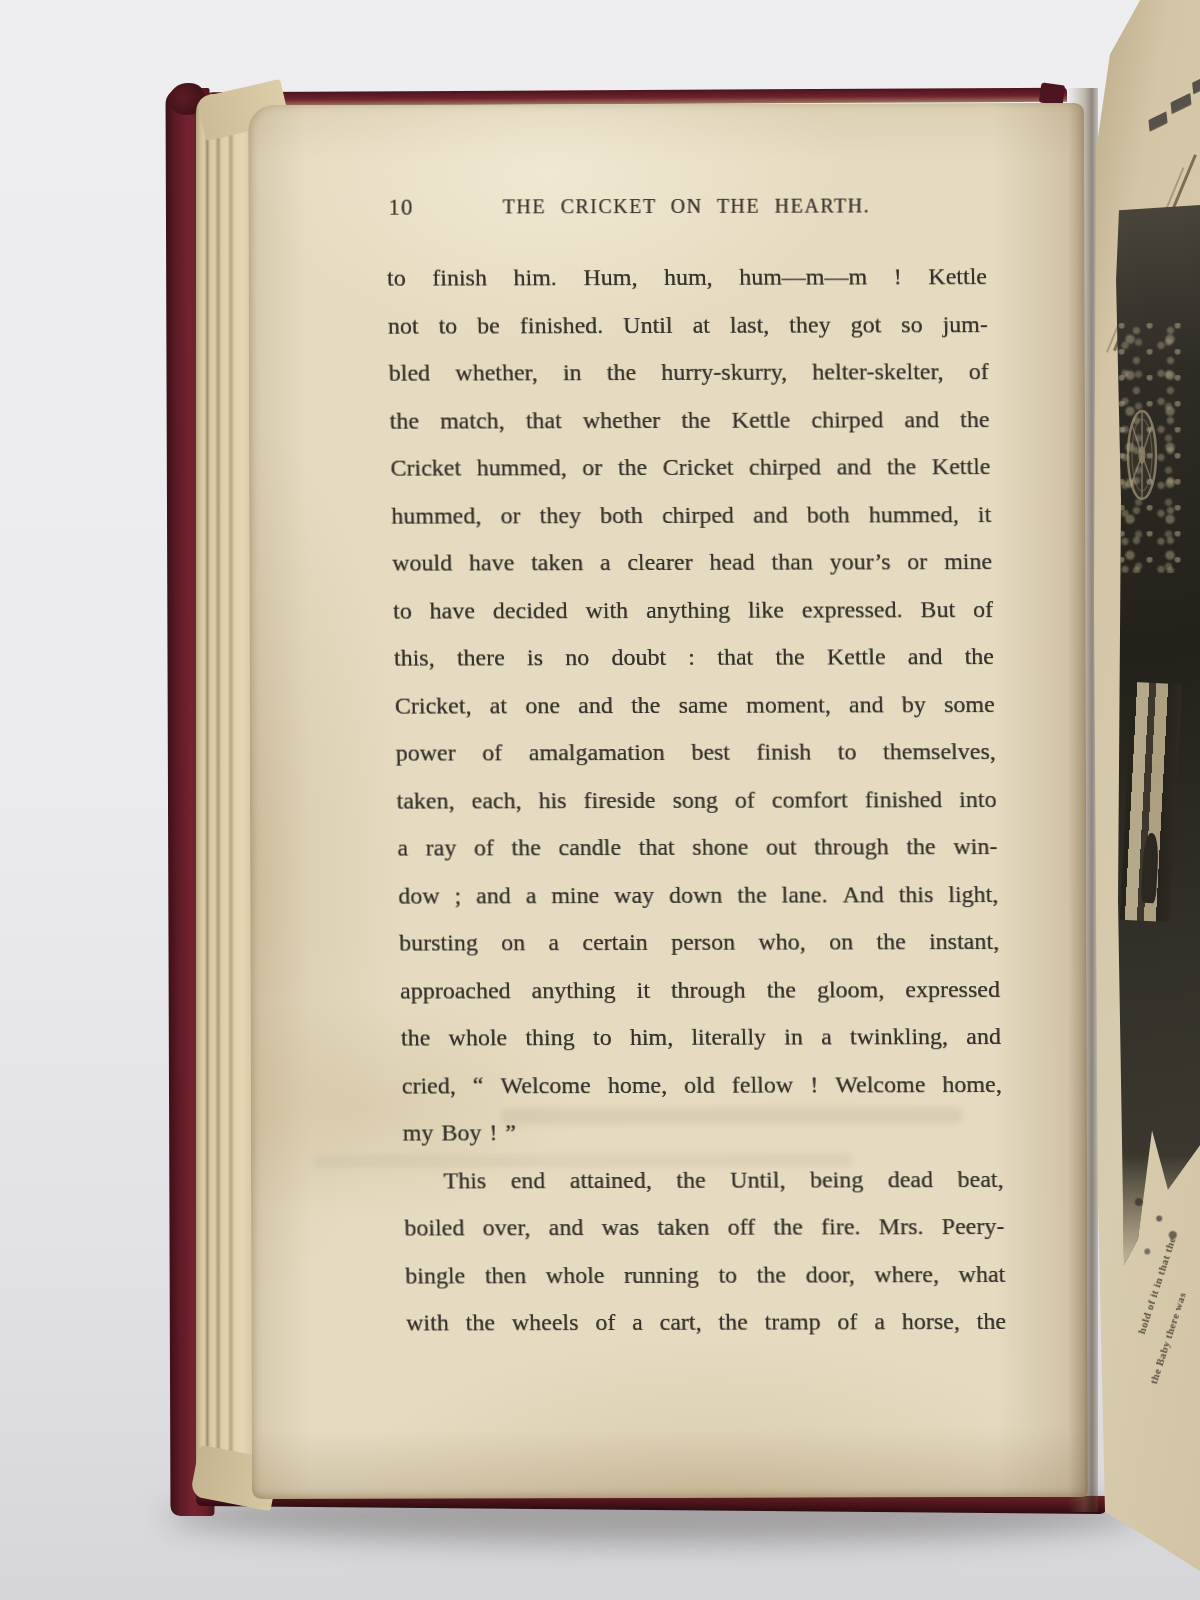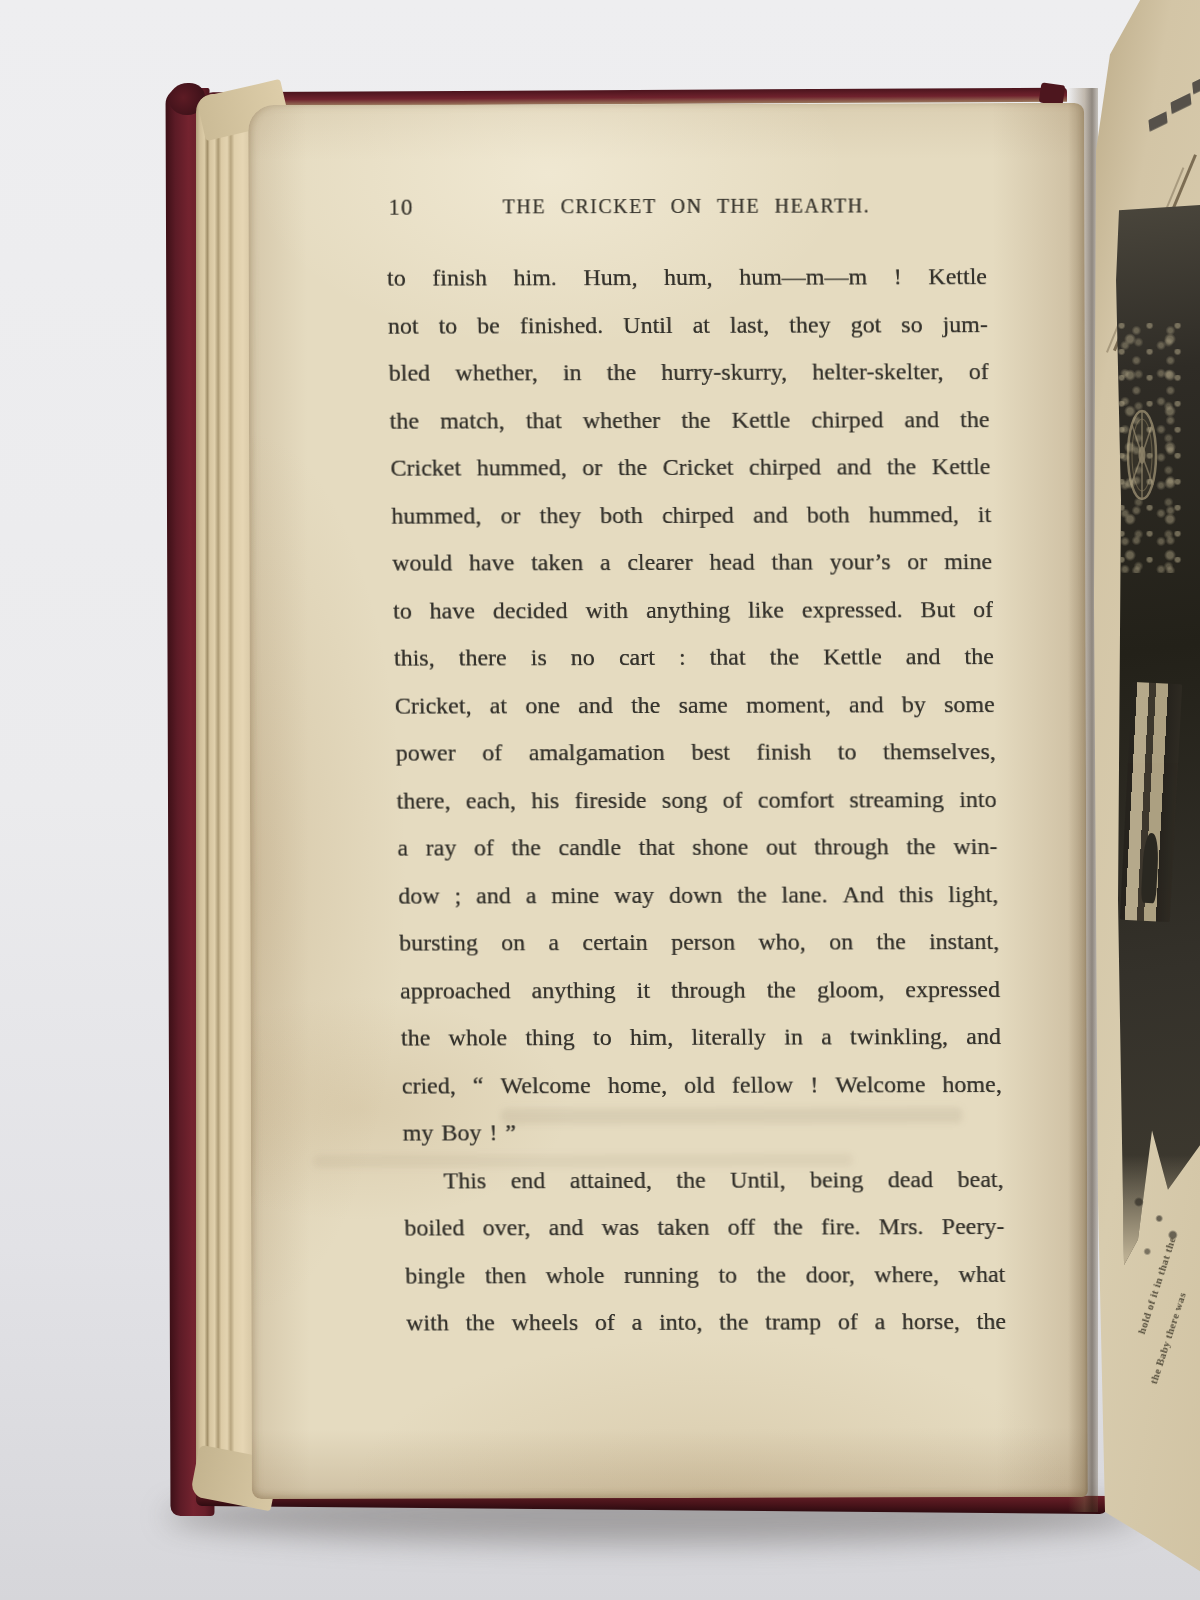--- a/index.html
+++ b/index.html
@@ -228,21 +228,21 @@
           <span>like</span>
           <span>expressed.</span>
           <span>But</span>
           <span>of</span>
         </div>
         <div class="text-line">
           <span>this,</span>
           <span>there</span>
           <span>is</span>
           <span>no</span>
-          <span>cart</span>
+          <span>doubt</span>
           <span>:</span>
           <span>that</span>
           <span>the</span>
           <span>Kettle</span>
           <span>and</span>
           <span>the</span>
         </div>
         <div class="text-line">
           <span>Cricket,</span>
           <span>at</span>
@@ -258,28 +258,28 @@
         <div class="text-line">
           <span>power</span>
           <span>of</span>
           <span>amalgamation</span>
           <span>best</span>
           <span>finish</span>
           <span>to</span>
           <span>themselves,</span>
         </div>
         <div class="text-line">
-          <span>there,</span>
+          <span>taken,</span>
           <span>each,</span>
           <span>his</span>
           <span>fireside</span>
           <span>song</span>
           <span>of</span>
           <span>comfort</span>
-          <span>streaming</span>
+          <span>finished</span>
           <span>into</span>
         </div>
         <div class="text-line">
           <span>a</span>
           <span>ray</span>
           <span>of</span>
           <span>the</span>
           <span>candle</span>
           <span>that</span>
           <span>shone</span>
@@ -383,21 +383,21 @@
           <span>door,</span>
           <span>where,</span>
           <span>what</span>
         </div>
         <div class="text-line">
           <span>with</span>
           <span>the</span>
           <span>wheels</span>
           <span>of</span>
           <span>a</span>
-          <span>into,</span>
+          <span>cart,</span>
           <span>the</span>
           <span>tramp</span>
           <span>of</span>
           <span>a</span>
           <span>horse,</span>
           <span>the</span>
         </div>
       </div>
   </div>
 

